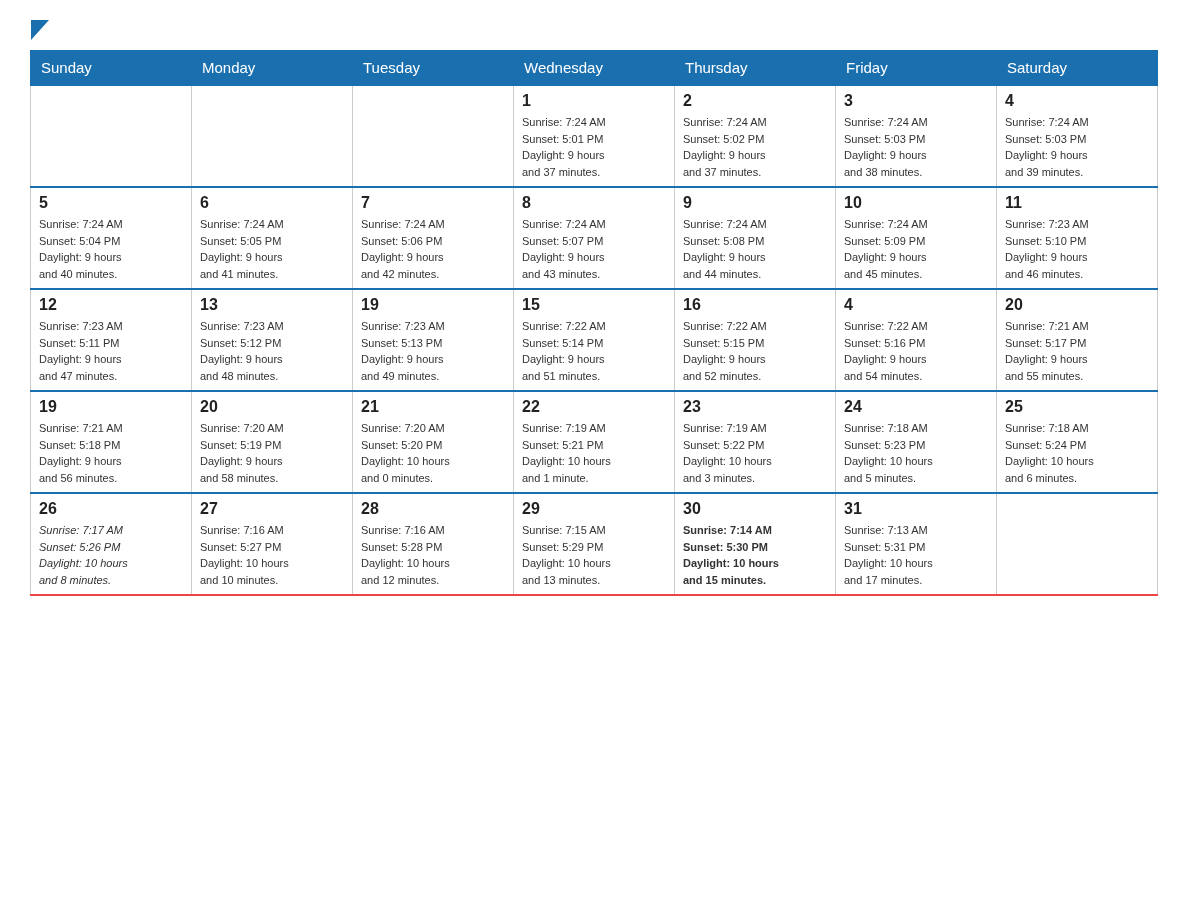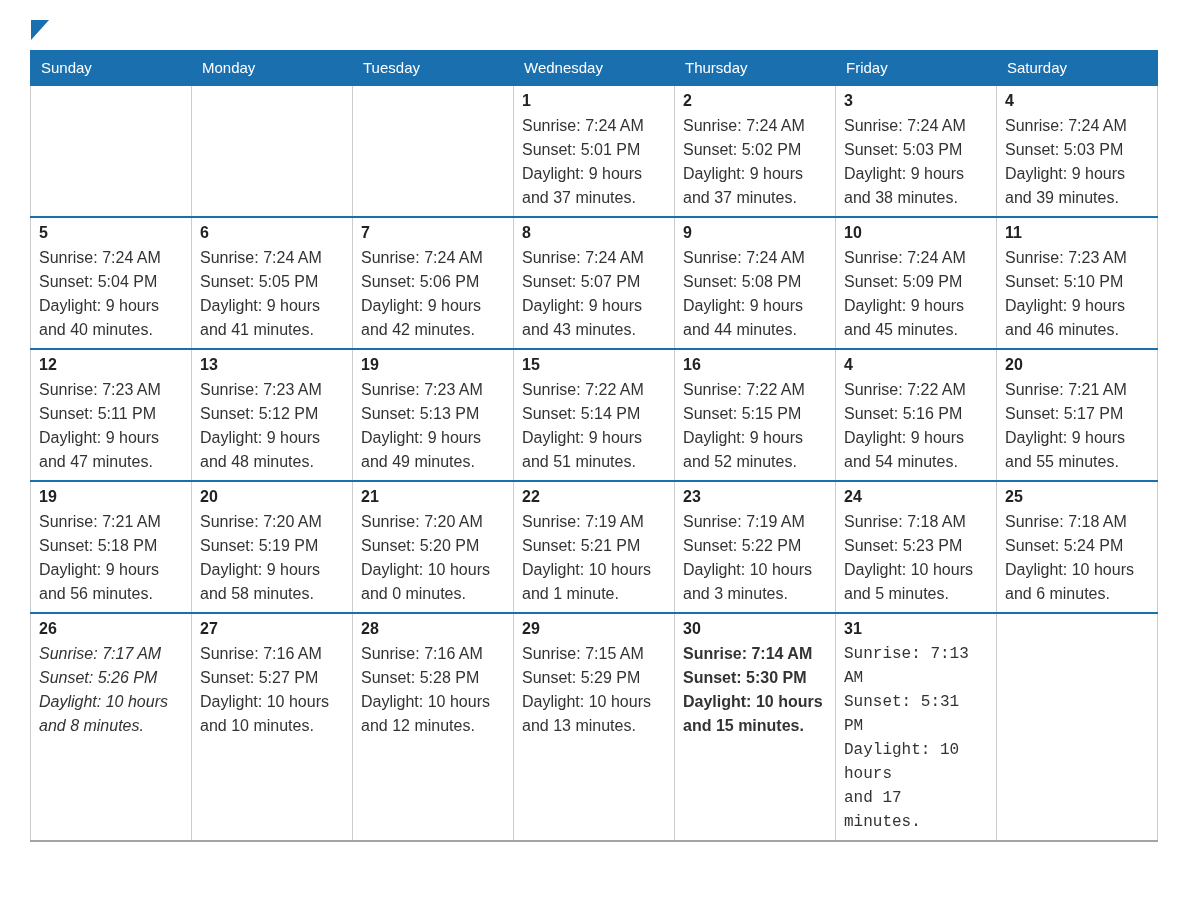--- a/index.html
+++ b/index.html
@@ -68,29 +68,29 @@
       min-height: 100px;
     }
     .day-number {
       font-size: 16px;
       font-weight: bold;
       color: #222;
       display: block;
       margin-bottom: 4px;
     }
     .day-info {
-      font-size: 16px;
+      font-size: 11px;
       color: #333;
       line-height: 1.5;
     }
     .empty-cell {
       background: #fff;
     }
     tr:last-child td {
-      border-bottom: 2px solid #a3a3a3;
+      border-bottom: 2px solid #ef4444;
     }
     .week-row td {
       border-top: 2px solid #1a6faf;
     }
   </style>
 </head>
 <body>
 
 <div class="header">
   <div class="logo">
@@ -338,21 +338,21 @@
         </td>
         <td>
           <span class="day-number">30</span>
           <div class="day-info" style="white-space: pre-line; font-weight: bold;">Sunrise: 7:14 AM
 Sunset: 5:30 PM
 Daylight: 10 hours
 and 15 minutes.</div>
         </td>
         <td>
           <span class="day-number">31</span>
-          <div class="day-info" style="white-space: pre-line; font-family: Liberation Mono, monospace;">Sunrise: 7:13 AM
+          <div class="day-info" style="white-space: pre-line;">Sunrise: 7:13 AM
 Sunset: 5:31 PM
 Daylight: 10 hours
 and 17 minutes.</div>
         </td>
         <td class="empty-cell"></td>
       </tr>
     </tbody>
 </table>
 
 </body></html>

